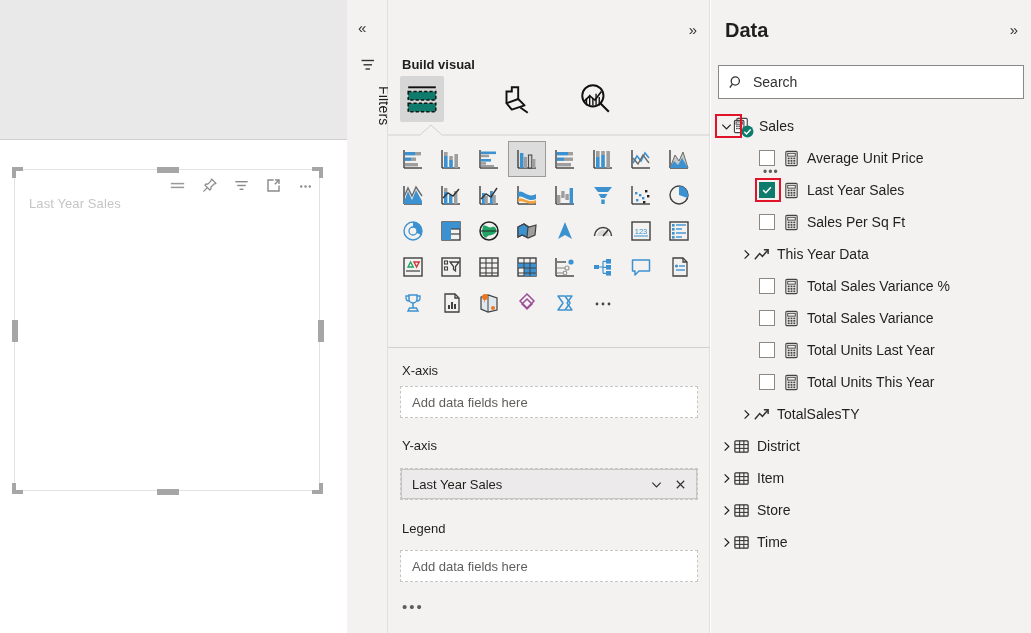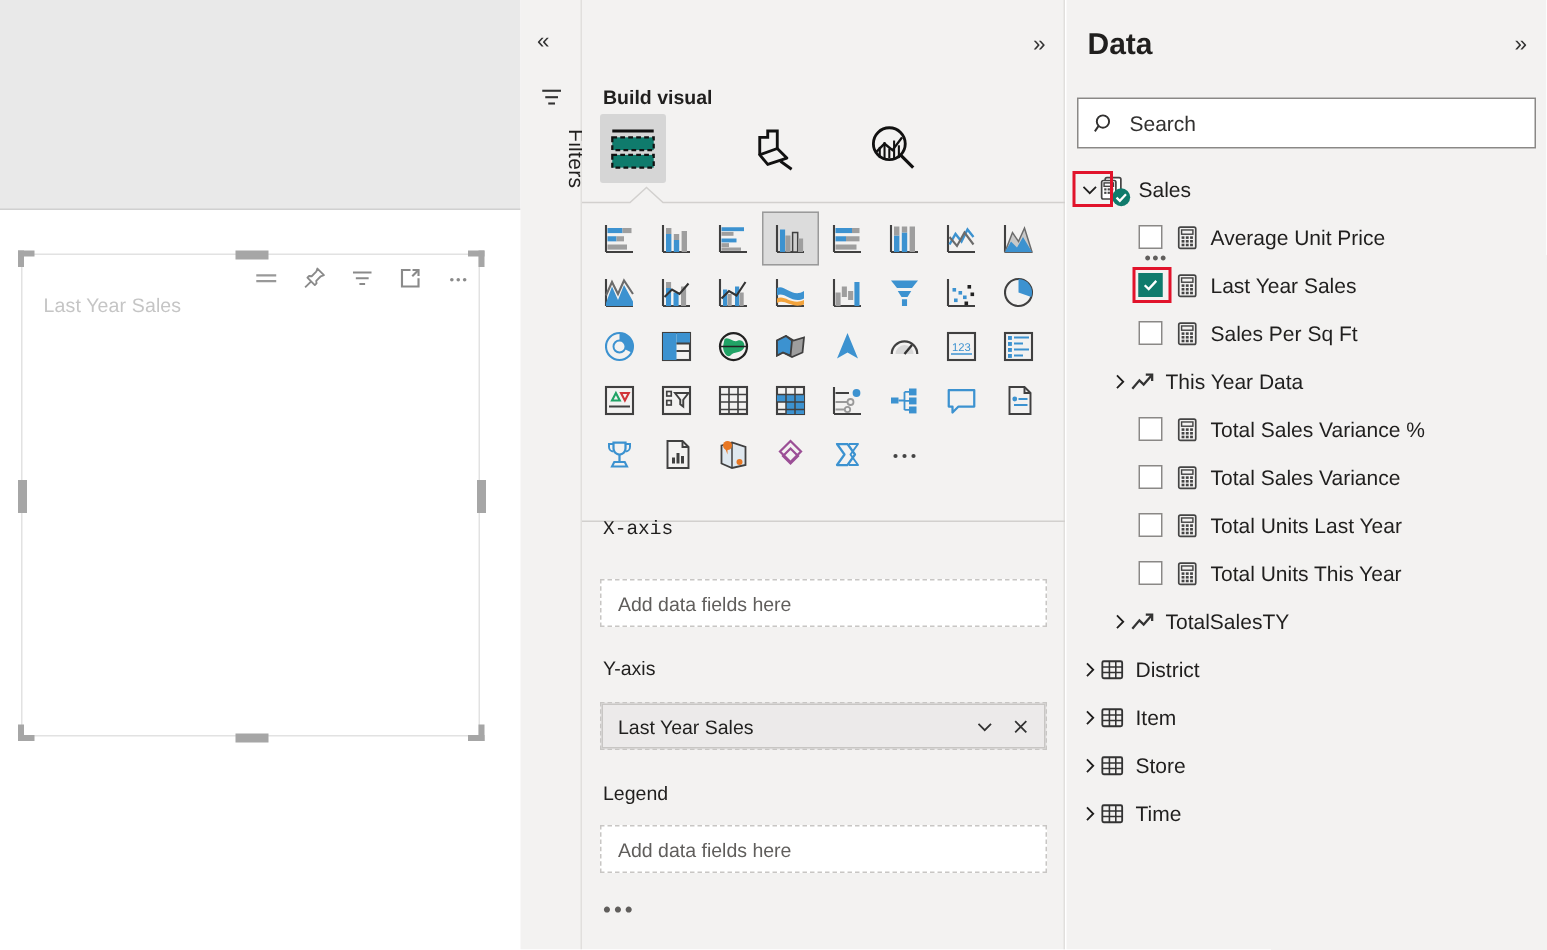--- a/index.html
+++ b/index.html
@@ -658,21 +658,21 @@
               <circle cx="12" cy="13" r="1.4" fill="#444"></circle>
               <circle cx="18" cy="13" r="1.4" fill="#444"></circle>
             </svg>
           </div>
         </div>
       </div>
 
     <div id="wells-sep"></div>
     <div id="wells"></div>
     <div id="wells-more">•••</div>
-  <div class="well-label" style="top: 345px; font-family: Liberation Mono, monospace;">X-axis</div>
+  <div class="well-label" style="top: 363px;">X-axis</div>
       <div class="well-box" style="top: 386px;">
         <span>Add data fields here</span>
       </div>
       <div class="well-label" style="top: 438px;">Y-axis</div>
       <div class="well-box filled" style="top: 468px; padding: 0px;">
         <div class="pill-inner">
           <span>Last Year Sales</span>
           <span class="pill-actions">
             <svg viewBox="0 0 14 14" width="13" height="13">
               <path d="M2.5 5 L7 9.5 L11.5 5" fill="none" stroke="#333" stroke-width="1.3"></path>

